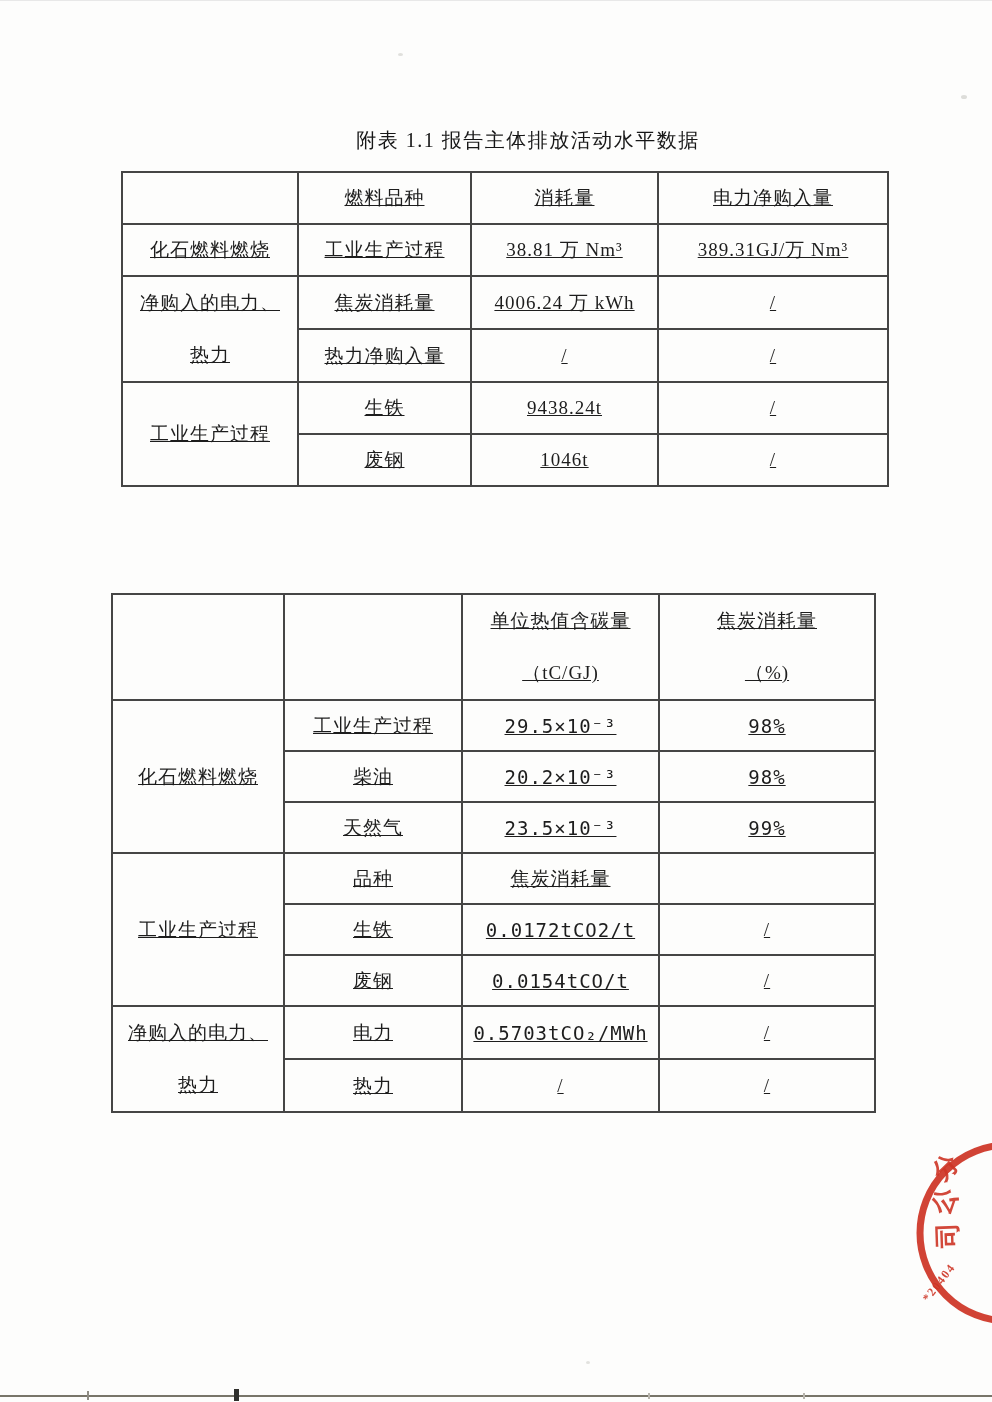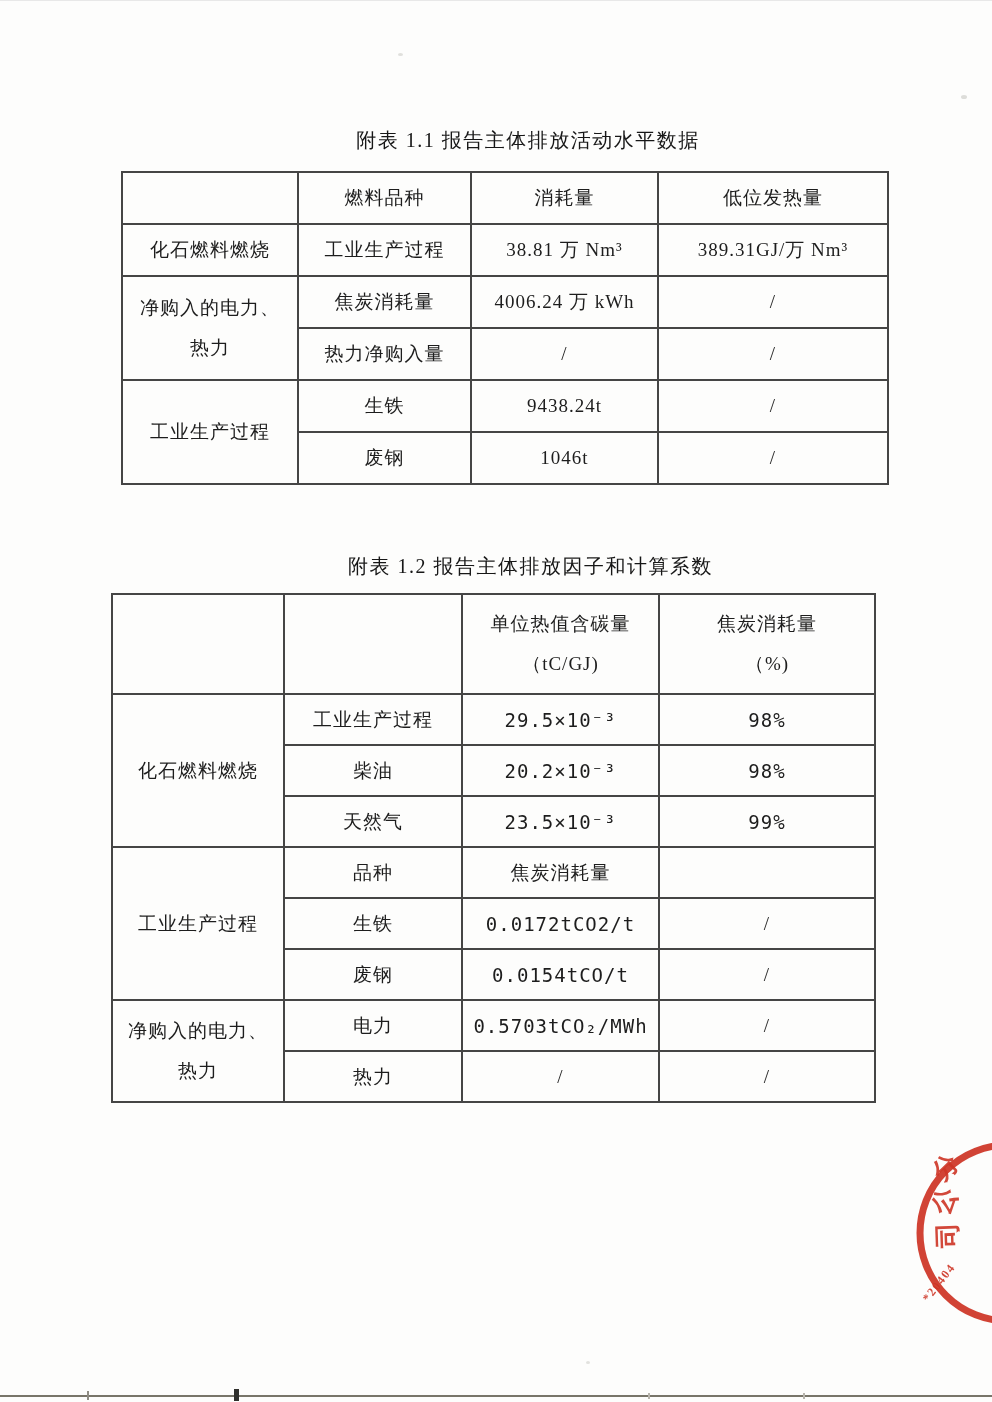--- a/index.html
+++ b/index.html
@@ -16,28 +16,28 @@
   .title-1 { left:122px; top:126px; width:766px; text-indent:46px; }
   .title-2 { left:126px; top:552px; width:763px; text-indent:46px; }
 
   table.tbl {
     position:absolute; border-collapse:collapse; table-layout:fixed;
     background:transparent;
   }
   table.tbl td {
     border:2px solid #454545; text-align:center; vertical-align:middle;
     font-size:19px; padding:0 4px; letter-spacing:1px;
-    white-space:pre-line; overflow:hidden; color:#1d1d1d;
+    white-space:pre-line; overflow:hidden; color:#1d1d1d;text-decoration:underline;
   }
   .tbl1 { left:121px; top:170px; width:766px; }
   .tbl1 tr { height:52px; }
   .tbl2 { left:111px; top:592px; width:763px; }
   .tbl2 tr { height:51px; }
   .tbl2 tr.hdr { height:100px; }
-  td.lh2 { line-height:40px; }
+  td.lh2 { line-height:52px; }
   td.mono {
     font-family:"DejaVu Sans Mono","Liberation Mono",monospace;
     font-size:17px; letter-spacing:0.5px;
   }
   
   .stamp { position:absolute; left:896px; top:1142px; width:96px; height:200px; }
   
   .bottom-line { position:absolute; left:0; top:1394px; width:992px; height:2px; background:#787569; }
   .tick { position:absolute; background:#8a8a8a; }
   .tick-a { left:87px;  top:1390px; width:2px; height:9px;  background:#8f8c84; }
@@ -62,21 +62,21 @@
         <col style="width:176px">
         <col style="width:173px">
         <col style="width:187px">
         <col style="width:230px">
       </colgroup>
     <tbody>
         <tr>
       <td></td>
       <td>燃料品种</td>
       <td>消耗量</td>
-      <td>低位发热量</td>
+      <td>电力净购入量</td>
     </tr>
     <tr>
       <td>化石燃料燃烧</td>
       <td>工业生产过程</td>
       <td>38.81 万 Nm³</td>
       <td>389.31GJ/万 Nm³</td>
     </tr>
     <tr>
       <td rowspan="2" class="lh2">净购入的电力、
 热力</td>
@@ -96,21 +96,20 @@
       <td>/</td>
     </tr>
     <tr>
       <td>废钢</td>
       <td>1046t</td>
       <td>/</td>
     </tr>
   </tbody>
     </table>
 
-  <div class="doc-title title-2">附表 1.2 报告主体排放因子和计算系数</div>
 
   <table class="tbl tbl2">
     <colgroup>
         <col style="width:172px">
         <col style="width:178px">
         <col style="width:197px">
         <col style="width:216px">
       </colgroup>
     <tbody>
         <tr class="hdr">

